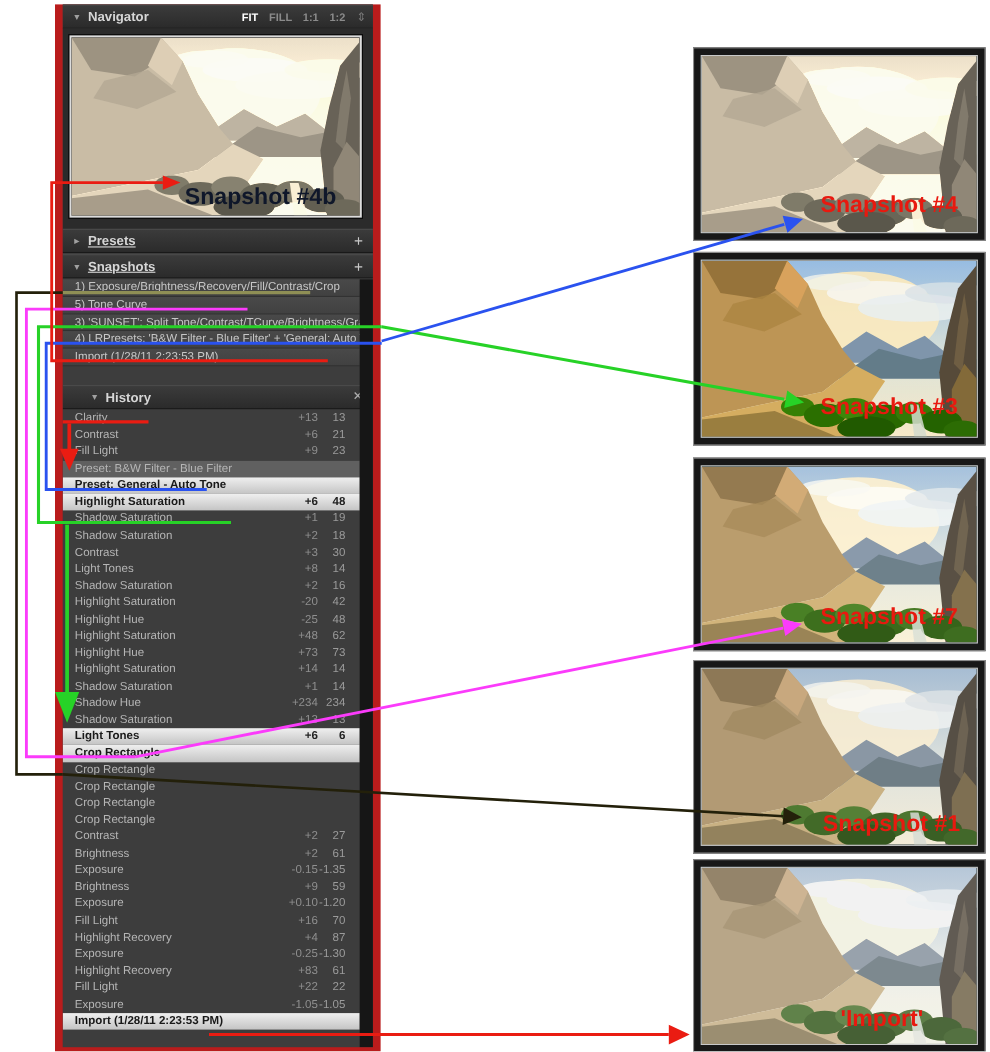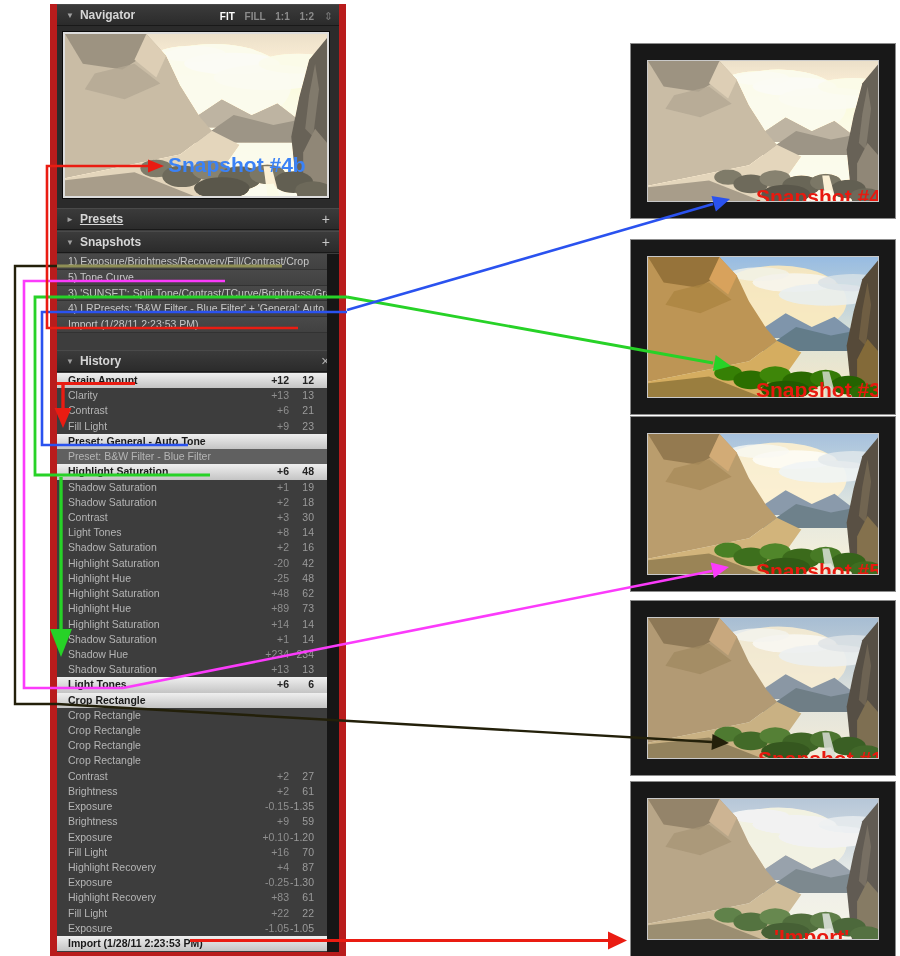--- a/index.html
+++ b/index.html
@@ -23,66 +23,66 @@
   .zooms span{margin-left:7px;}
   .zooms .active{color:#ffffff;padding-left:43px;}
   .zooms .updown{color:#777;font-weight:normal;font-size:11px;}
 
   .nav-body{position:absolute;left:0;top:22px;width:282px;height:182px;background:#2b2b2b;}
   .nav-frame{position:absolute;left:6px;top:6px;width:266px;height:166px;background:#000;
              border:2px solid #dcdcdc;outline:1px solid #0a0a0a;box-sizing:border-box;}
   .scene{position:absolute;left:0;top:0;width:100%;height:100%;overflow:hidden;}
 
   #hdr-presets{top:204px;text-decoration:underline;}
-  #hdr-snapshots{top:227px;}
-  #hdr-history{top:346px;}
+  #hdr-snapshots{top:227px;text-decoration:underline;}
+  #hdr-history{top:346px;padding-left:16px;}
 
   .snap-list{position:absolute;left:0;top:250px;width:270px;}
   .snap-list .row{height:15.8px;box-sizing:border-box;line-height:15px;font-size:10.5px;color:#c7c7c7;
                   padding-left:11px;white-space:nowrap;overflow:hidden;
                   background:linear-gradient(#494949,#414141);border-bottom:1px solid #323232;}
 
   .hist-list{position:absolute;left:0;top:369px;width:270px;}
   .hist-list .row{position:relative;height:15.23px;line-height:15.4px;font-size:10.5px;color:#b5b5b5;
                   padding-left:11px;box-sizing:border-box;white-space:nowrap;overflow:hidden;}
   .row-rel{position:absolute;right:38px;top:0;color:#8f8f8f;}
   .row-abs{position:absolute;right:13px;top:0;color:#9b9b9b;}
   .row-selected{background:linear-gradient(#efefef,#c4c4c4);color:#191919 !important;font-weight:bold;}
   .row-selected .row-rel,.row-selected .row-abs{color:#222 !important;}
   .row-medium{background:#606060;color:#e4e4e4;}
 
   .gutter{position:absolute;right:0;top:250px;bottom:0;width:12px;background:#161616;}
 
   
   .thumb{position:absolute;left:630px;width:266px;height:176px;background:#181818;
-         border:1px solid #8c8c8c;box-sizing:border-box;padding:16px;}
+         border:1px solid #8c8c8c;box-sizing:border-box;padding:6px;}
   .thumb-photo{position:relative;width:100%;height:100%;border:1px solid #c9c9c9;box-sizing:border-box;
                background:#233;overflow:hidden;}
   .thumb-label{position:absolute;left:108px;top:124px;color:#e8190f;font-weight:bold;font-size:21px;
                white-space:nowrap;letter-spacing:0;}
   .item-snapshot4{top:43px;}
-  .item-snapshot3{top:239px;}
+  .item-snapshot3{top:229px;}
   .item-snapshot2{top:416px;}
   .item-snapshot1{top:600px;}
   .item-import{top:781px;}
   .item-snapshot3 .thumb-label{top:121px;}
   .item-snapshot2 .thumb-label{top:125px;}
   .item-snapshot1 .thumb-label{top:129px;left:110px;}
   .item-import .thumb-label{top:126px;left:126px;}
 
   
   .grade-sepia {filter:sepia(0.88) saturate(0.55) brightness(1.03) contrast(0.97);}
   .grade-sunset{filter:saturate(1.65) contrast(1.05) brightness(0.97);}
   .grade-s2    {filter:saturate(1.22) brightness(1.02);}
   .grade-s1    {filter:none;}
   .grade-import{filter:saturate(0.78) brightness(1.10) contrast(0.90);}
 
   
   #overlay{position:absolute;left:0;top:0;width:900px;height:956px;pointer-events:none;z-index:60;}
-  #nav-annot{position:absolute;left:168px;top:153px;color:#3b82f6;font-weight:bold;font-size:21px;z-index:70;
+  #nav-annot{position:absolute;left:168px;top:167px;color:#0f172a;font-weight:bold;font-size:21px;z-index:70;
              white-space:nowrap;}
 </style>
 </head>
 <body>
 
 <div id="stage">
 
   <div class="panel">
     <div class="panel-inner">
 
@@ -172,52 +172,47 @@
           </div>
         </div>
 
       <div class="hdr" id="hdr-history">
         <span class="tri">▼</span><span>History</span>
         <span class="close">✕</span>
       </div>
 
       <div class="hist-list">
 
-          <div class="row row-selected">
-            <span class="row-label">Grain Amount</span>
-            <span class="row-rel">+12</span>
-            <span class="row-abs">12</span>
-          </div>
 
           <div class="row">
             <span class="row-label">Clarity</span>
             <span class="row-rel">+13</span>
             <span class="row-abs">13</span>
           </div>
 
           <div class="row">
             <span class="row-label">Contrast</span>
             <span class="row-rel">+6</span>
             <span class="row-abs">21</span>
           </div>
 
           <div class="row">
             <span class="row-label">Fill Light</span>
             <span class="row-rel">+9</span>
             <span class="row-abs">23</span>
           </div>
 
+          <div class="row row-medium">
+            <span class="row-label">Preset: B&amp;W Filter - Blue Filter</span>
+            <span class="row-rel"></span>
+            <span class="row-abs"></span>
+          </div>
+
           <div class="row row-selected">
             <span class="row-label">Preset: General - Auto Tone</span>
-            <span class="row-rel"></span>
-            <span class="row-abs"></span>
-          </div>
-
-          <div class="row row-medium">
-            <span class="row-label">Preset: B&amp;W Filter - Blue Filter</span>
             <span class="row-rel"></span>
             <span class="row-abs"></span>
           </div>
 
           <div class="row row-selected">
             <span class="row-label">Highlight Saturation</span>
             <span class="row-rel">+6</span>
             <span class="row-abs">48</span>
           </div>
 
@@ -264,21 +259,21 @@
           </div>
 
           <div class="row">
             <span class="row-label">Highlight Saturation</span>
             <span class="row-rel">+48</span>
             <span class="row-abs">62</span>
           </div>
 
           <div class="row">
             <span class="row-label">Highlight Hue</span>
-            <span class="row-rel">+89</span>
+            <span class="row-rel">+73</span>
             <span class="row-abs">73</span>
           </div>
 
           <div class="row">
             <span class="row-label">Highlight Saturation</span>
             <span class="row-rel">+14</span>
             <span class="row-abs">14</span>
           </div>
 
           <div class="row">
@@ -529,21 +524,21 @@
   <ellipse cx="92" cy="136" rx="16" ry="9" fill="#4e7a31"></ellipse>
   <ellipse cx="118" cy="144" rx="20" ry="11" fill="#426a28"></ellipse>
   <ellipse cx="146" cy="138" rx="18" ry="10" fill="#558036"></ellipse>
   <ellipse cx="176" cy="146" rx="22" ry="12" fill="#3f6526"></ellipse>
   <ellipse cx="204" cy="142" rx="18" ry="10" fill="#4c7530"></ellipse>
   <ellipse cx="230" cy="150" rx="20" ry="11" fill="#3a5f24"></ellipse>
   <ellipse cx="158" cy="156" rx="28" ry="11" fill="#35571f"></ellipse>
   <ellipse cx="250" cy="158" rx="18" ry="9" fill="#42682a"></ellipse>
   <polygon points="200,134 208,134 216,164 204,164" fill="#d7dcd4" opacity="0.85"></polygon>
 </svg></div>
-          <div class="thumb-label">Snapshot #5</div>
+          <div class="thumb-label">Snapshot #7</div>
         </div>
       </div>
 
       <div class="thumb item-snapshot1">
         <div class="thumb-photo">
           <div class="scene grade-s1">
 <svg viewBox="0 0 264 164" preserveAspectRatio="none" width="100%" height="100%">
   <defs>
     <linearGradient id="sky4" x1="0" y1="0" x2="0" y2="1">
       <stop offset="0" stop-color="#a7bdd3"></stop>

